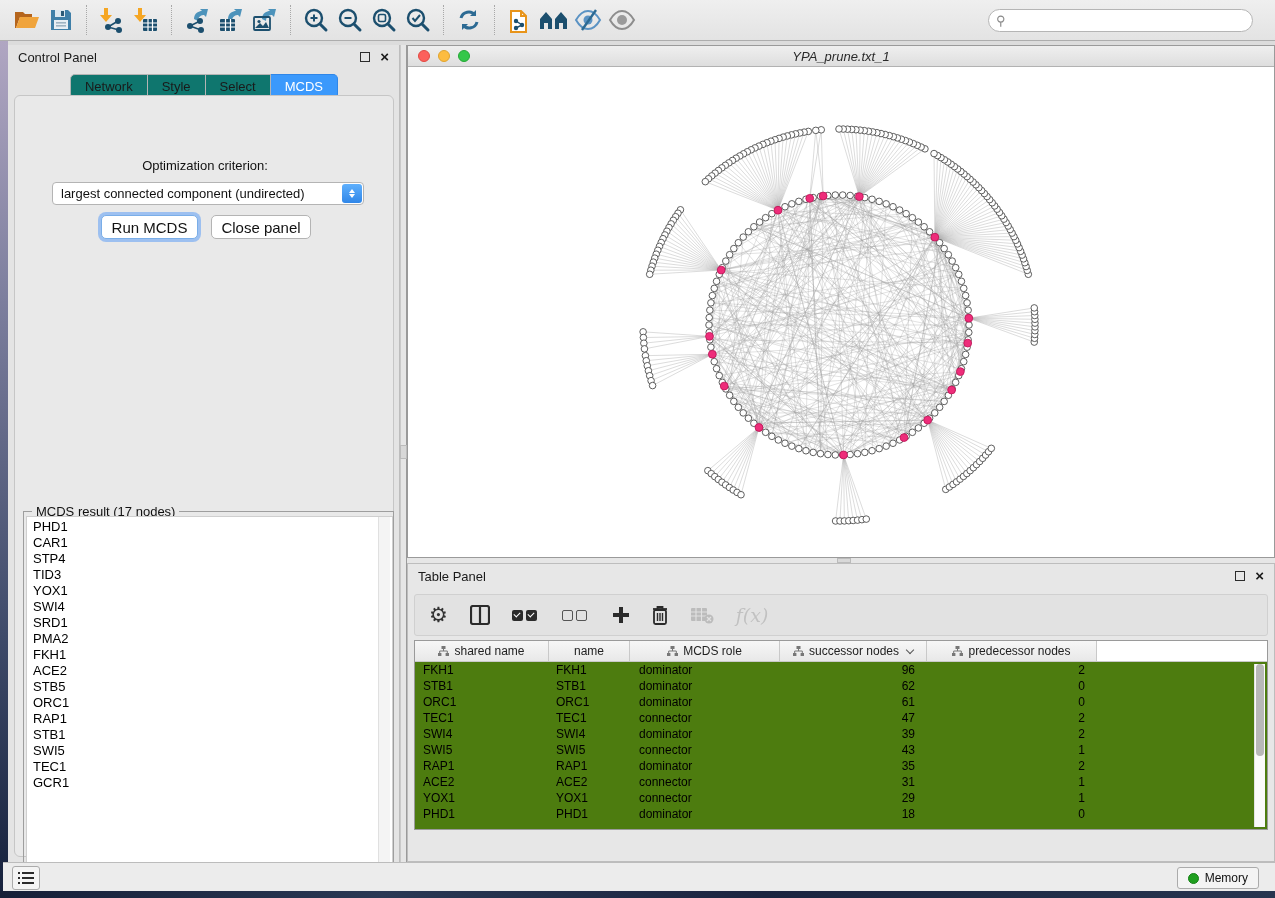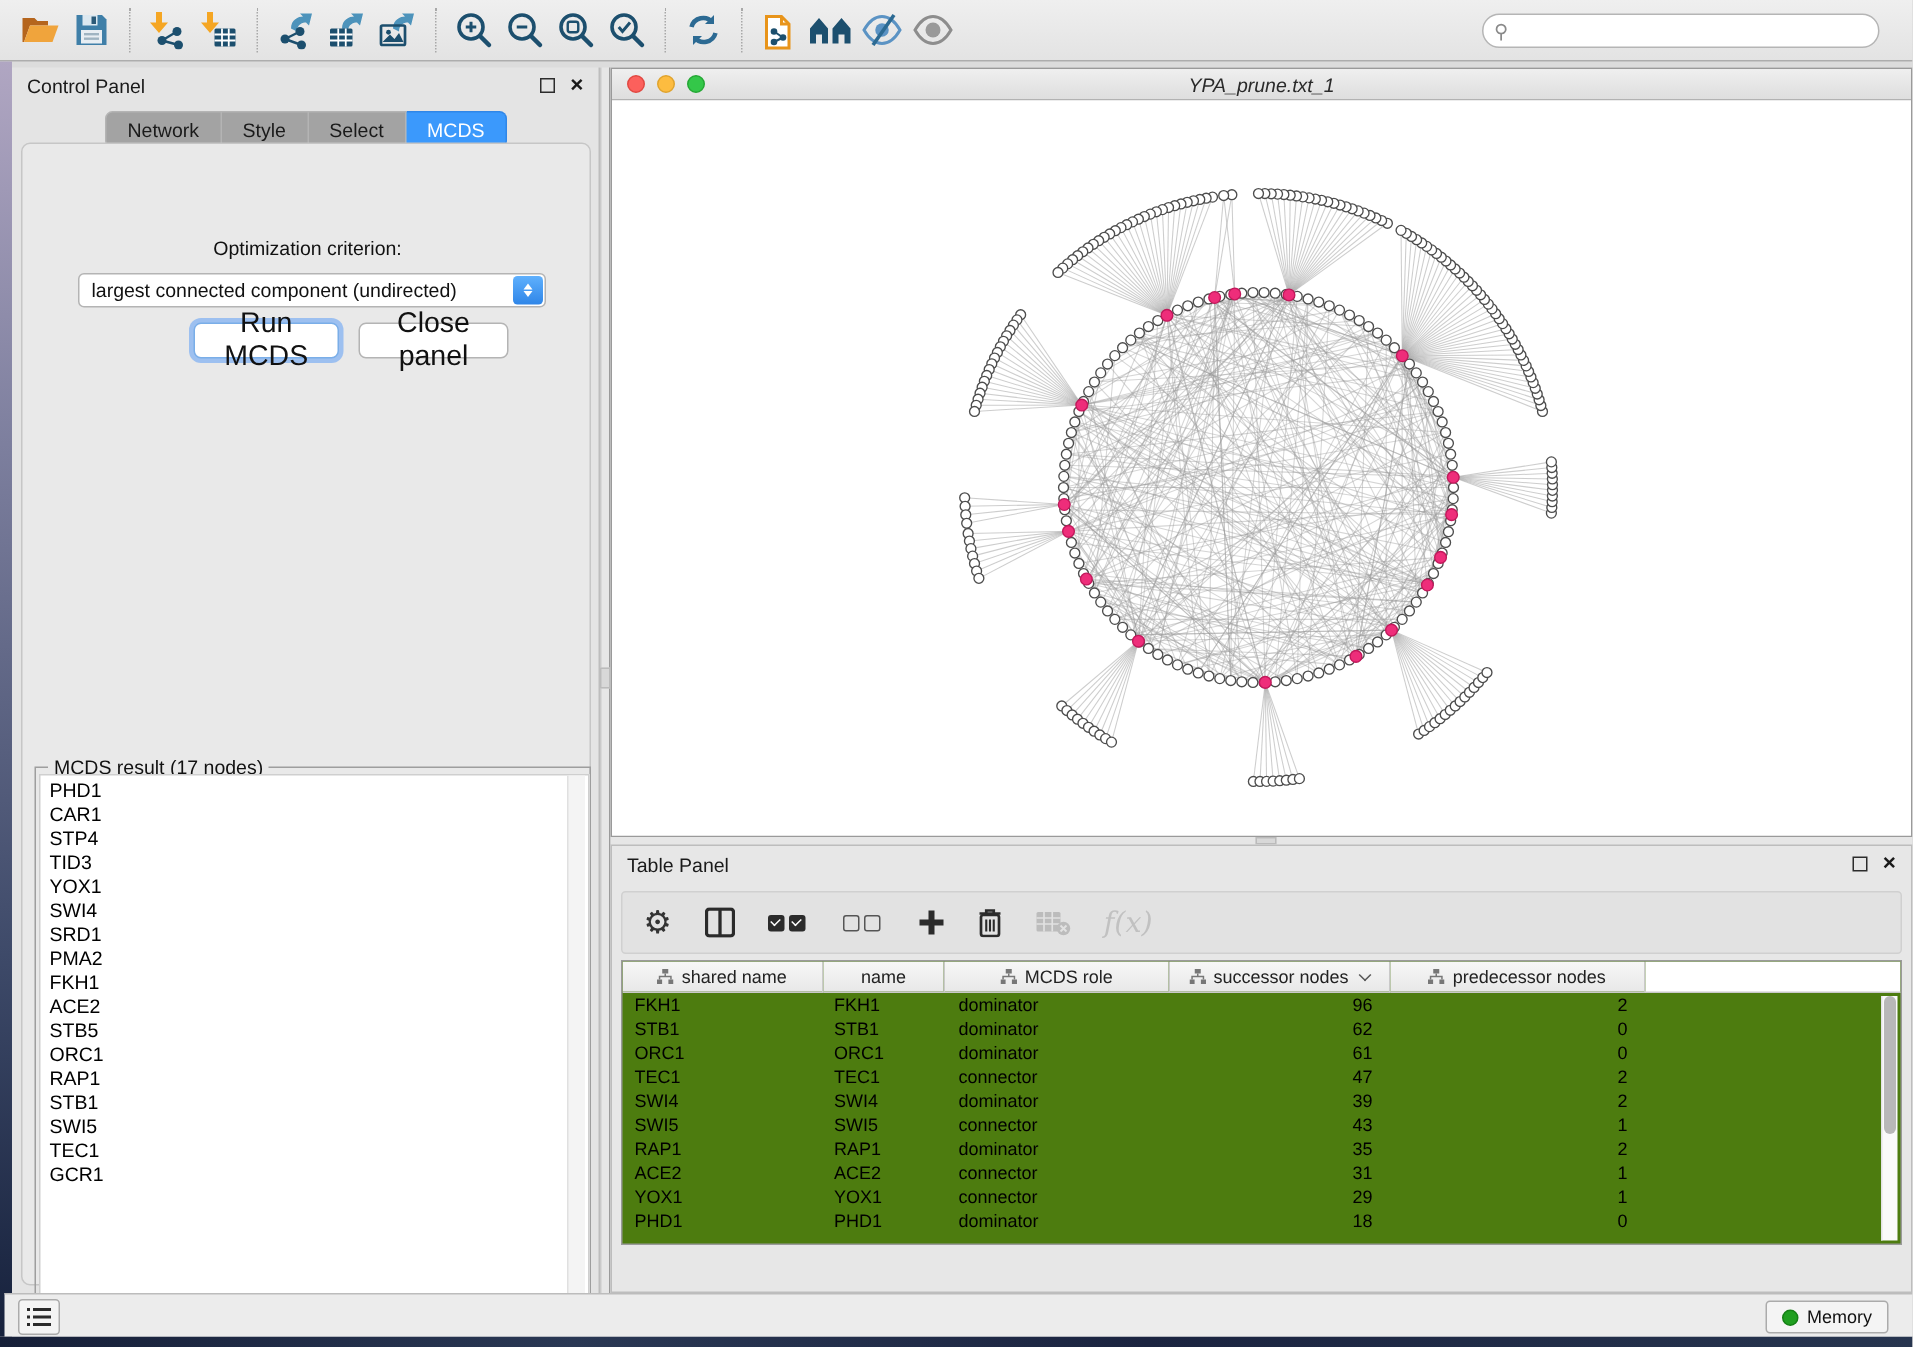--- a/index.html
+++ b/index.html
@@ -47,21 +47,21 @@
     height:24px; display:flex; align-items:center; padding:0 10px;
     font-size:13px; color:#1a1a1a;
   }
   .panel-titlebar .spacer { flex:1; }
   .float-box { width:10px; height:10px; border:1.5px solid #2c2c2c; margin-right:10px; }
   .close-x { font-weight:700; font-size:15px; color:#1a1a1a; line-height:10px; }
 
   #cp-tabs-row { position:absolute; left:0; top:29px; width:392px; display:flex; justify-content:center; }
   .seg-tabs { display:inline-flex; }
   .seg-tab {
-    padding:4px 14px; font-size:13px; background:#a3a3a3; color:#1a1a1a;
+    padding:4px 14px; font-size:13px; background:#0f766e; color:#1a1a1a;
     border:1px solid #b4b4b4; border-left-width:0; cursor:default;
   }
   .seg-tab:first-child { border-left-width:1px; border-radius:5px 0 0 5px; }
   .seg-tab:last-child { border-radius:0 5px 5px 0; }
   .seg-tab.active { background:#3b99fc; border-color:#2f86e8; color:#fff; }
 
   #cp-inner {
     position:absolute; left:6px; top:50px; width:380px; height:762px;
     background:#e9e9e9; border:1px solid #c6c6c6; border-radius:6px;
   }
@@ -75,24 +75,23 @@
     position:absolute; right:1px; top:1px; width:20px; height:19px; border-radius:3px;
     background:linear-gradient(#5fb0fd,#2f86e8);
     display:flex; flex-direction:column; align-items:center; justify-content:center; gap:1px;
   }
   .stp { width:0; height:0; border-left:3.5px solid transparent; border-right:3.5px solid transparent; }
   .stp.up { border-bottom:4px solid #fff; }
   .stp.dn { border-top:4px solid #fff; }
 
   .cp-btn {
     position:absolute; top:119px; height:24px; background:#fff;
-    border:1px solid #b4b4b4; border-radius:5px; font-size:19px; color:#111;
+    border:1px solid #b4b4b4; border-radius:5px; font-size:15px; color:#111;
     display:flex; align-items:center; justify-content:center;
     font-family:"Liberation Sans", sans-serif;
-    margin-left:28px;
   }
   #run-btn { left:86px; width:97px; box-shadow:0 0 0 3px rgba(94,158,245,.55); border-color:#7aaee8; }
   #close-panel-btn { left:196px; width:100px; }
 
   #mcds-group {
     position:absolute; left:8px; top:415px; width:371px; height:372px;
     border:1px solid #9e9e9e;
   }
   #mcds-group-title {
     position:absolute; left:8px; top:-8px; background:#e9e9e9; padding:0 4px;

